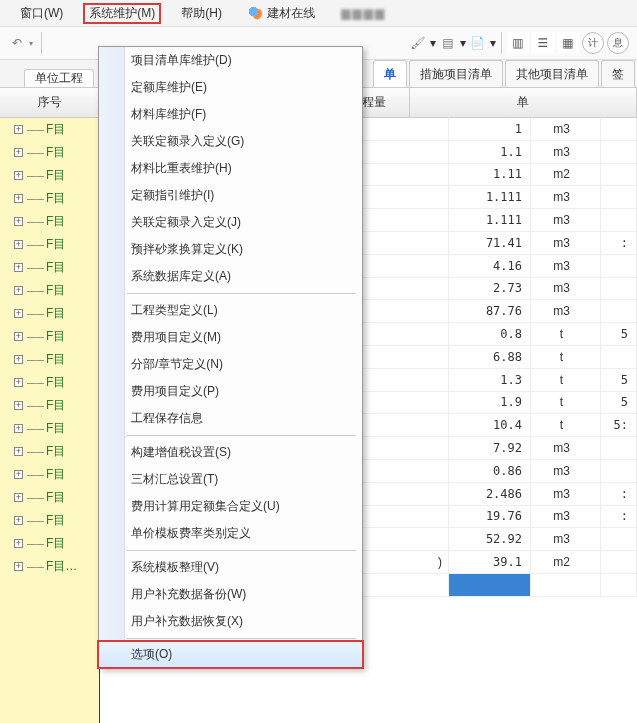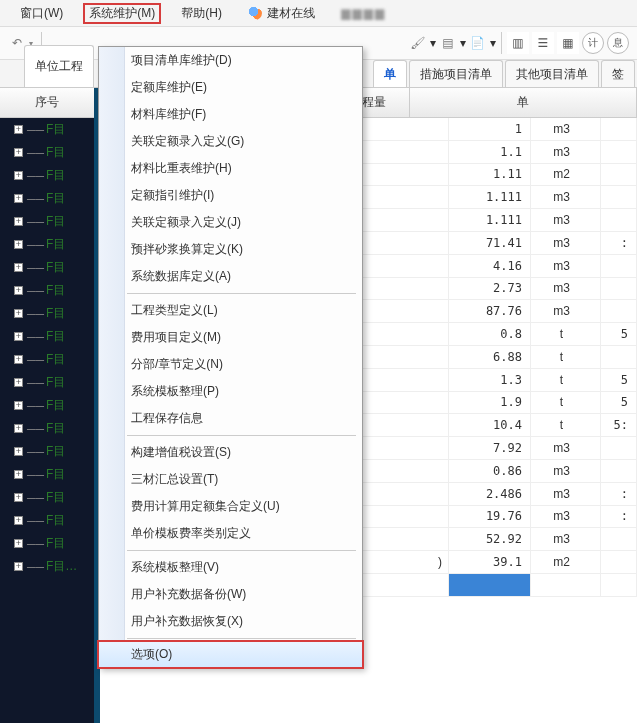--- a/index.html
+++ b/index.html
@@ -77,21 +77,21 @@
     .tool-txt{font-size:10px;}
     .tabbar {
       height: 28px;
       background: #f4f4f4;
       border-bottom: 1px solid #ccc;
       display: flex;
       align-items: flex-end;
       position: relative;
     }
     .tab-left {
-      padding: 12px 10px;
+      padding: 0 10px;
       border: 1px solid #ccc;
       border-bottom: none;
       background: #fff;
       margin-left: 24px;
       border-radius: 3px 3px 0 0;
     }
     .tabs-right {
       position: absolute;
       right: 0;
       display: flex;
@@ -107,22 +107,22 @@
       margin-right: 2px;
     }
     .tabs-right .tab.active { color: #1a5fd0; font-weight: bold; background:#fff;}
     .content {
       position: relative;
       display: flex;
       height: calc(100% - 88px);
     }
     .tree-panel {
       width: 100px;
-      background: #0f172a;
-      border-right: 6px solid #0c4a6e;
+      background: #fef9c3;
+      border-right: 1px solid #0c4a6e;
       overflow: hidden;
     }
     .tree-header {
       height: 30px;
       display: flex;
       align-items: center;
       justify-content: center;
       border-bottom: 1px solid #ccc;
       background: linear-gradient(#fdfdfd,#e9e9e9);
       position: sticky; top:0;
@@ -526,21 +526,21 @@
       <div class="mi">
         <span>工程类型定义(L)</span>
       </div>
       <div class="mi">
         <span>费用项目定义(M)</span>
       </div>
       <div class="mi">
         <span>分部/章节定义(N)</span>
       </div>
       <div class="mi">
-        <span>系统模板整理(P)</span>
+        <span>费用项目定义(P)</span>
       </div>
       <div class="mi">
         <span>工程保存信息</span>
       </div>
       <div class="sep"></div>
       <div class="mi">
         <span>构建增值税设置(S)</span>
       </div>
       <div class="mi">
         <span>三材汇总设置(T)</span>

